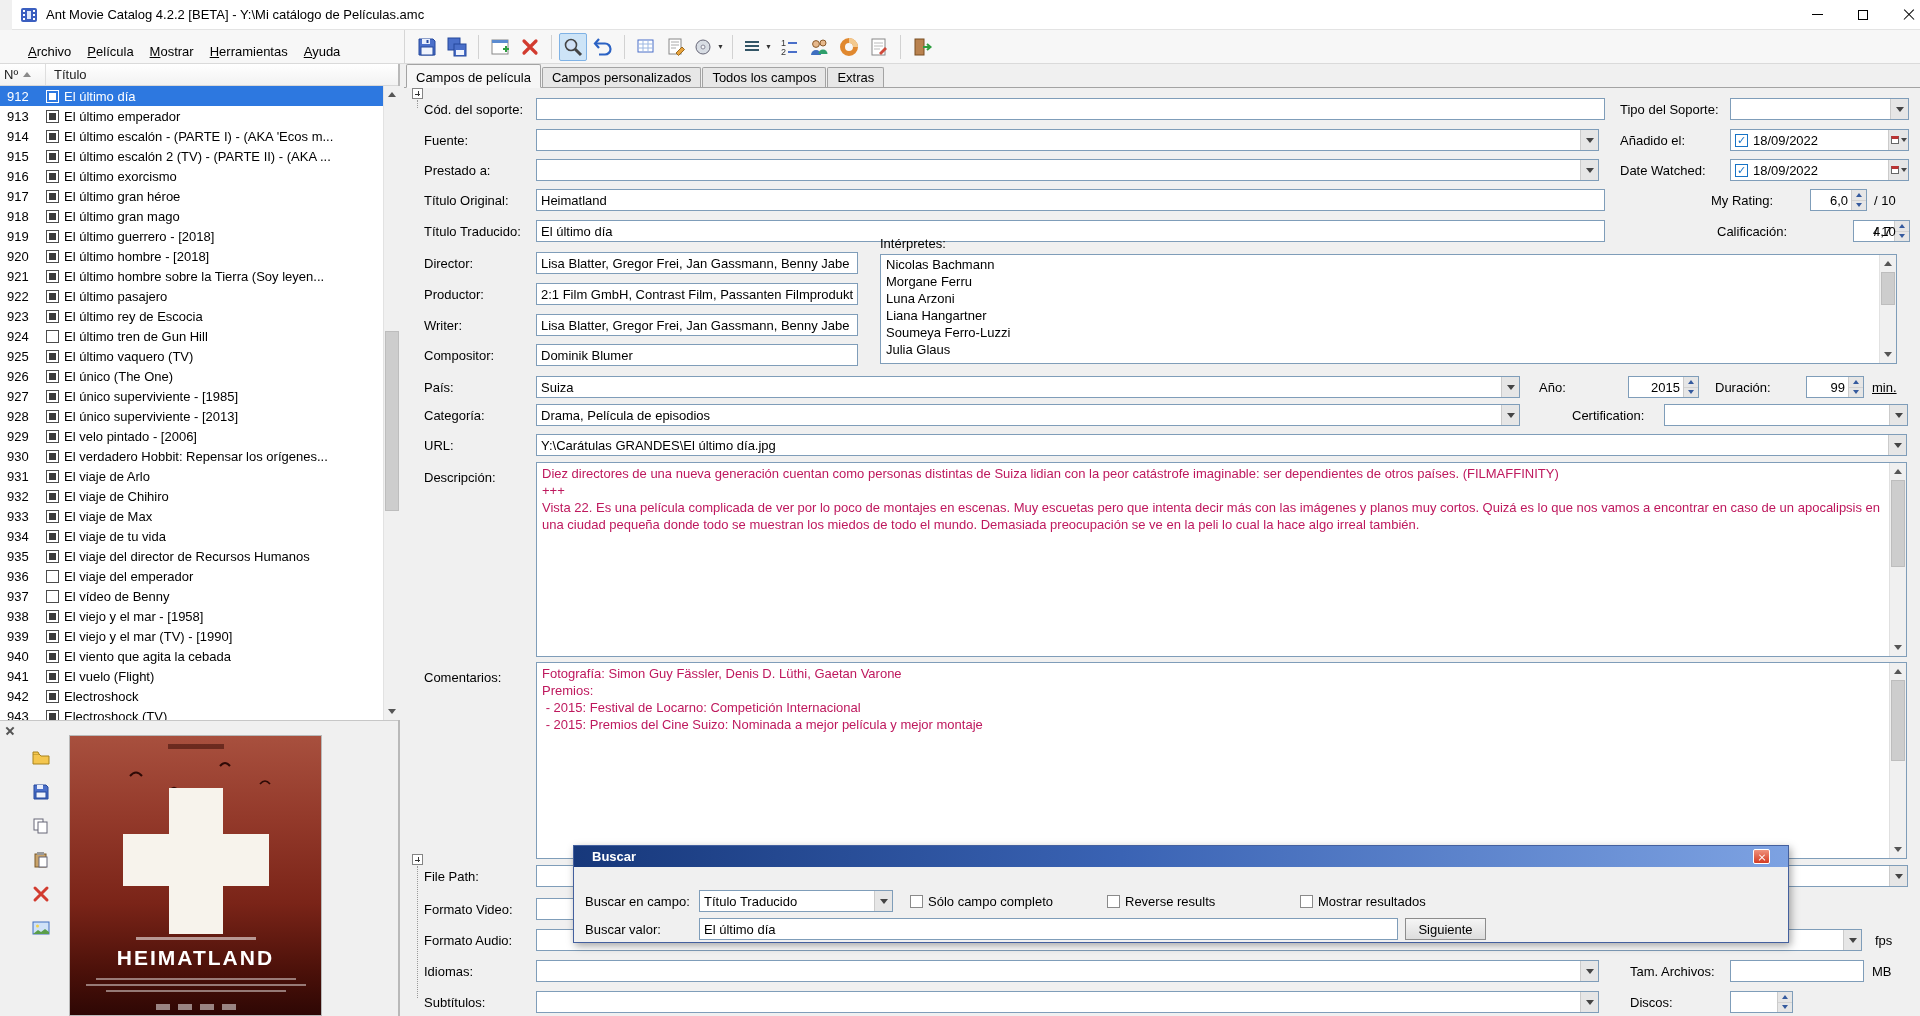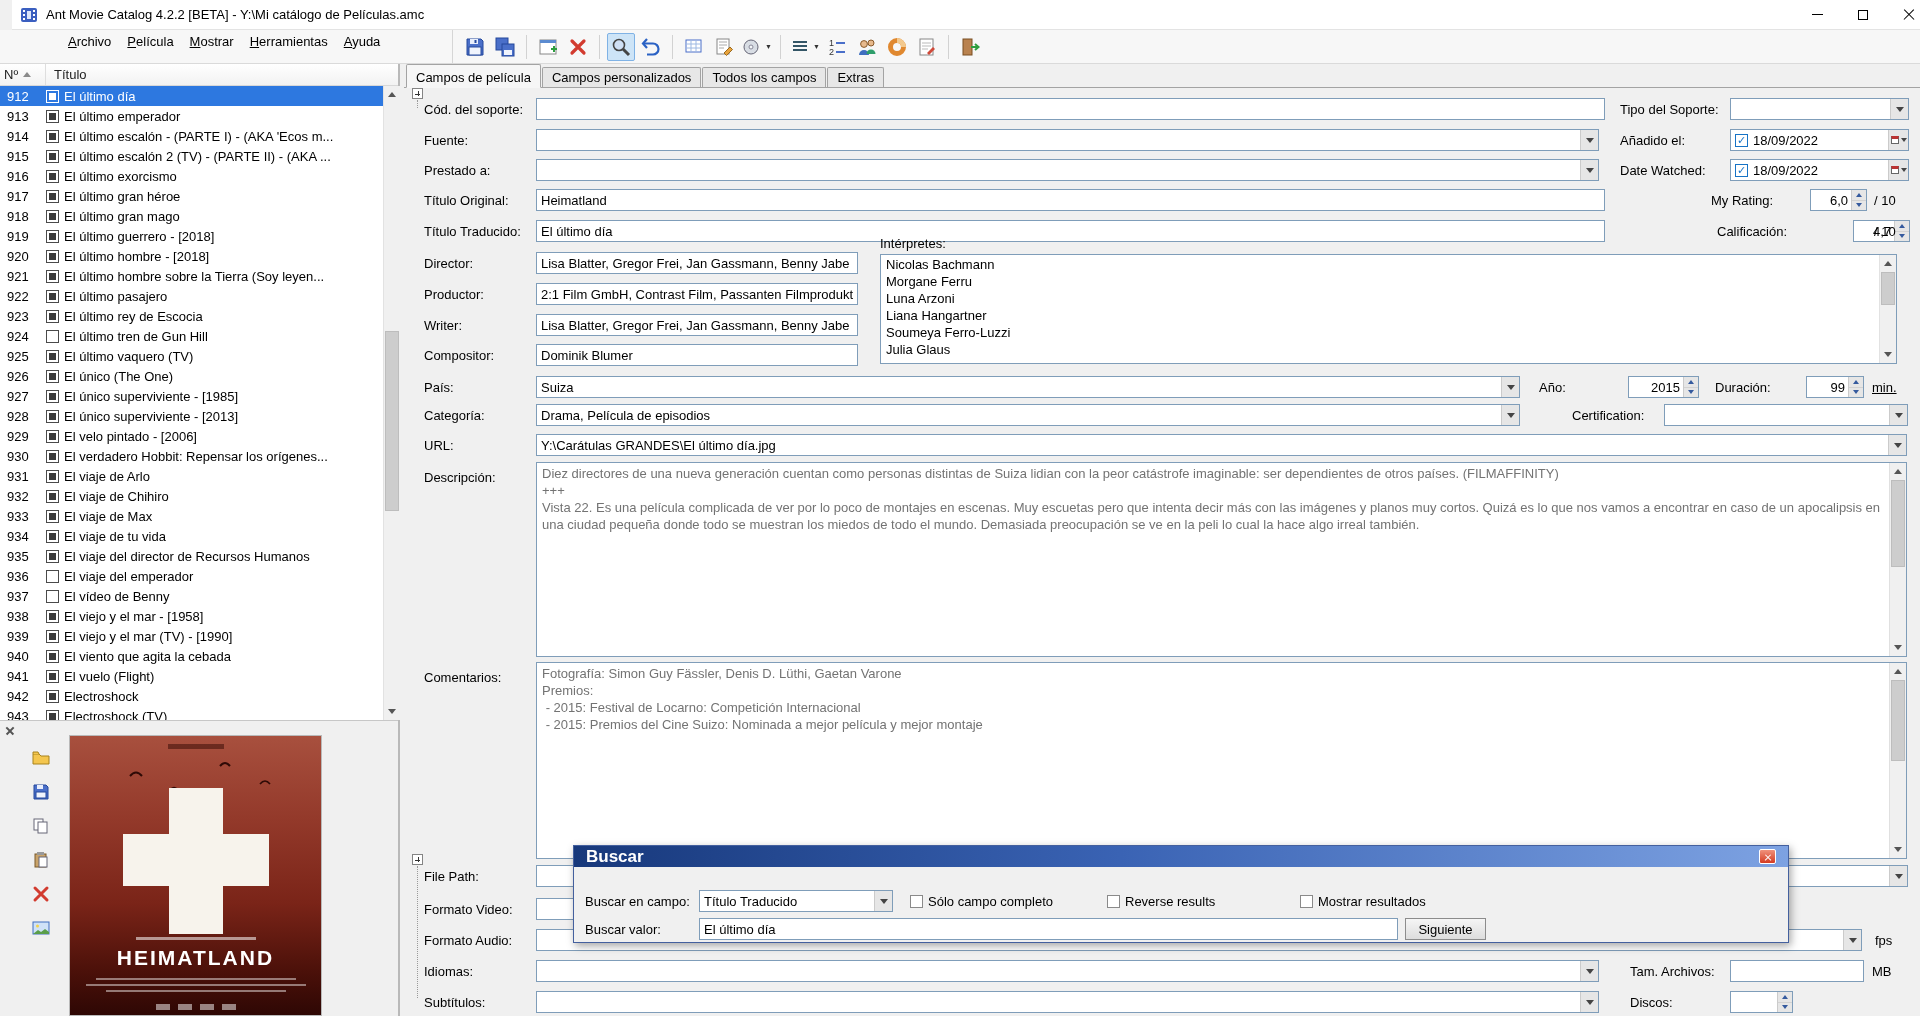--- a/index.html
+++ b/index.html
@@ -15,21 +15,21 @@
 .wc{width:46px;height:100%;display:flex;align-items:center;justify-content:center;position:relative;}
 .wc-min i{display:block;width:11px;height:1px;background:#000;}
 .wc-max i{display:block;width:10px;height:10px;border:1px solid #000;}
 .wc-close i{position:relative;display:block;width:12px;height:12px;}
 .wc-close i::before,.wc-close i::after{content:"";position:absolute;left:-1px;top:5px;width:14px;height:1.4px;background:#000;}
 .wc-close i::before{transform:rotate(45deg);}
 .wc-close i::after{transform:rotate(-45deg);}
 
 
 .menurow{position:absolute;left:0;top:30px;width:1920px;height:34px;background:#f7f7f7;border-bottom:1px solid #dadada;display:flex;}
-.menus{width:404px;display:flex;align-items:flex-start;padding-left:12px;margin-left:48px;}
+.menus{width:404px;display:flex;align-items:flex-end;padding-left:20px;}
 .menu-item{display:inline-block;padding:4px 8px;font-size:13px;color:#000;}
 .menu-item::first-letter{text-decoration:underline;}
 .toolbar{display:flex;align-items:center;border-left:1px solid #d6d6d6;padding-left:8px;gap:2px;}
 .tb-btn{height:28px;min-width:28px;display:flex;align-items:center;justify-content:center;border:1px solid transparent;border-radius:2px;}
 .tb-btn.active{background:#cde4f7;border-color:#7fb2e5;}
 .tb-sep{width:1px;height:24px;background:#d2d2d2;margin:0 5px;}
 .dd{font-size:7px;color:#333;margin-left:2px;}
 
 
 .leftpanel{position:absolute;left:0;top:64px;width:400px;height:952px;background:#3b82f6;border-right:2px solid #b9b9b9;}
@@ -94,33 +94,33 @@
 .spn-b.top{border-bottom:1px solid #d2d2d2;}
 .spn-b .u{width:0;height:0;border-left:3px solid transparent;border-right:3px solid transparent;border-bottom:4px solid #355a9e;}
 .spn-b .d{width:0;height:0;border-left:3px solid transparent;border-right:3px solid transparent;border-top:4px solid #355a9e;}
 .datef{padding:0 0 0 4px;}
 .cb-blue{width:13px;height:13px;border:1px solid #1673c6;background:#fff;color:#1673c6;font-size:11px;line-height:11px;text-align:center;margin-right:5px;flex:none;}
 .datef .txt{flex:1;overflow:hidden;}
 .datef .calbtn{width:20px;align-self:stretch;background:#e6e6e6;border-left:1px solid #cbcbcb;display:flex;align-items:center;justify-content:center;gap:2px;flex:none;}
 .mini-cal{width:8px;height:8px;background:#fff;border:1px solid #666;border-top:3px solid #b33;display:block;}
 .sfx{position:absolute;height:22px;display:flex;align-items:center;font-size:13px;color:#000;white-space:nowrap;}
 .tarea{position:absolute;background:#fff;border:1px solid #7f9db9;}
-.tarea .ta-txt{position:absolute;left:5px;top:2px;right:22px;bottom:2px;font-size:13px;line-height:1.32;color:#737373;white-space:pre-wrap;overflow:hidden;}
+.tarea .ta-txt{position:absolute;left:5px;top:2px;right:22px;bottom:2px;font-size:13px;line-height:1.32;color:#be185d;white-space:pre-wrap;overflow:hidden;}
 .tarea .vscroll{right:0;top:0;bottom:0;border-left:1px solid #e0e0e0;}
 .listbox{position:absolute;background:#fff;border:1px solid #7f9db9;}
 .lb-items{position:absolute;left:0;top:1px;right:18px;bottom:1px;overflow:hidden;}
 .lb-item{height:17px;font-size:13px;padding:0 5px;display:flex;align-items:center;white-space:nowrap;}
 .expander{position:absolute;width:11px;height:11px;background:#fff;border:1px solid #848484;}
 .expander::before{content:"";position:absolute;left:2px;top:4.5px;width:5px;height:1px;background:#333;}
 .expander::after{content:"";position:absolute;left:4.5px;top:2px;width:1px;height:5px;background:#333;}
 .dotline{position:absolute;border-left:1px dotted #9a9a9a;width:0;}
 
 
 .dialog{position:absolute;left:573px;top:845px;width:1216px;height:98px;background:#f0f0f0;border:1px solid #44609e;box-shadow:2px 3px 8px rgba(0,0,0,.35);z-index:60;}
-.dlg-title{position:absolute;left:0;top:0;right:0;height:21px;background:linear-gradient(90deg,#17387b 0%,#3a63b4 45%,#7da2e2 100%);display:flex;align-items:center;padding:0 12px;color:#fff;font-weight:bold;font-size:17px;}
+.dlg-title{position:absolute;left:0;top:0;right:0;height:21px;background:linear-gradient(90deg,#17387b 0%,#3a63b4 45%,#7da2e2 100%);display:flex;align-items:center;padding:0 18px;color:#fff;font-weight:bold;font-size:13px;}
 .dlg-close{margin-left:auto;width:17px;height:15px;background:linear-gradient(#f0927c,#d43b22);border:1px solid #ffffff;border-radius:2px;position:relative;}
 .dlg-close::before,.dlg-close::after{content:"";position:absolute;left:3.5px;top:6.5px;width:8px;height:1.4px;background:#fff;}
 .dlg-close::before{transform:rotate(45deg);}
 .dlg-close::after{transform:rotate(-45deg);}
 .dlg-body{position:absolute;left:0;top:21px;right:0;bottom:0;}
 .dlg-lbl{position:absolute;height:20px;display:flex;align-items:center;font-size:13px;color:#000;white-space:nowrap;}
 .dlg-cb{position:absolute;height:20px;display:flex;align-items:center;gap:5px;font-size:13px;color:#000;white-space:nowrap;}
 .cbox{width:13px;height:13px;background:#fff;border:1px solid #8a8a8a;flex:none;}
 .btn{position:absolute;height:22px;background:linear-gradient(#f5f5f5,#dddddd);border:1px solid #8c8c8c;font-size:13px;display:flex;align-items:center;justify-content:center;}
 </style>

